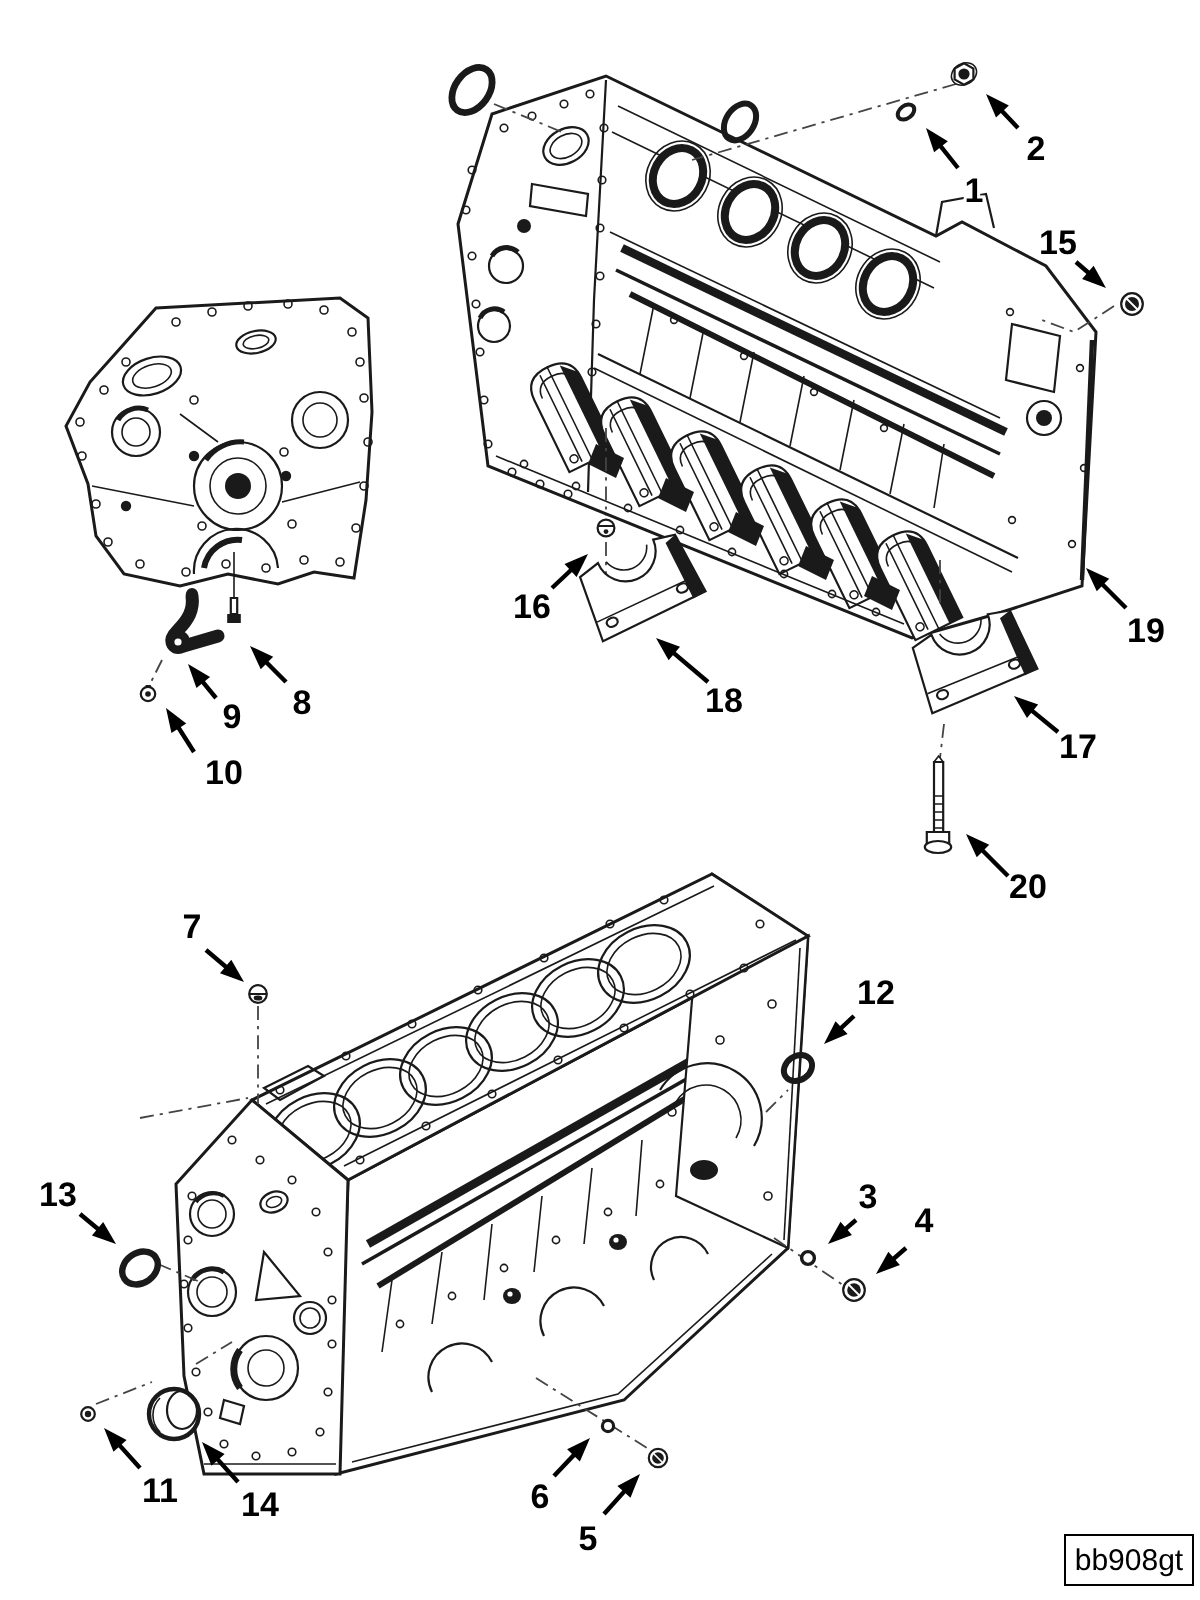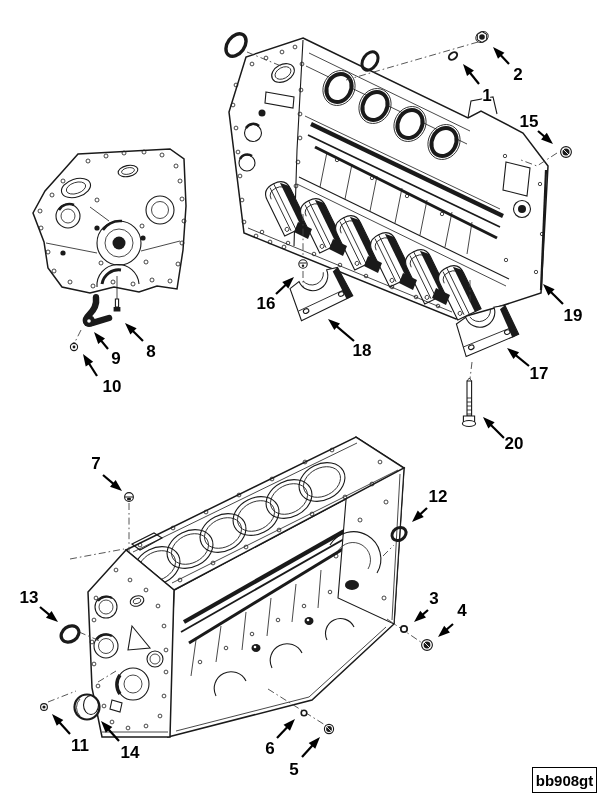--- a/index.html
+++ b/index.html
@@ -12,21 +12,21 @@
   .med  {fill:none;stroke:#1a1a1a;stroke-width:2.5;}
   .dark {fill:#1a1a1a;stroke:none;}
   .wfill{fill:#ffffff;stroke:#1a1a1a;stroke-width:1.1;}
   .dash {fill:none;stroke:#444;stroke-width:0.9;stroke-dasharray:7 3 1.6 3;}
   .num  {font-family:"Liberation Sans",sans-serif;font-weight:bold;font-size:17px;fill:#000;
          paint-order:stroke;stroke:#fff;stroke-width:3px;stroke-linejoin:round;}
   .arrow{stroke:#000;stroke-width:2.2;}
   .ahead{fill:#000;stroke:none;}
   #code-box{position:absolute;left:532px;top:767px;width:63px;height:24px;
             border:1.6px solid #000;display:flex;align-items:center;justify-content:center;
-            font-weight:bold;font-size:15px;color:#000;background:#fff;letter-spacing:0;}
+            font-weight:normal;font-size:15px;color:#000;background:#fff;letter-spacing:0;}
 </style>
 </head>
 <body>
 
 <div class="stage">
 <svg width="600" height="800" viewBox="0 0 600 800">
   <rect x="0" y="0" width="600" height="800" fill="#ffffff"></rect>
 
   <defs>
     <g id="ped">

